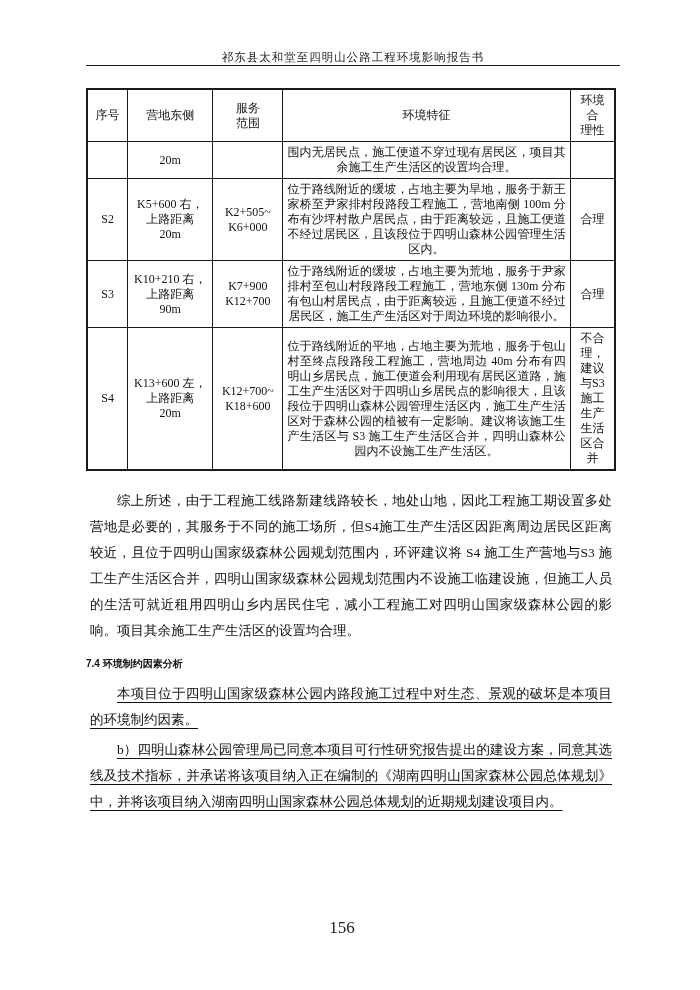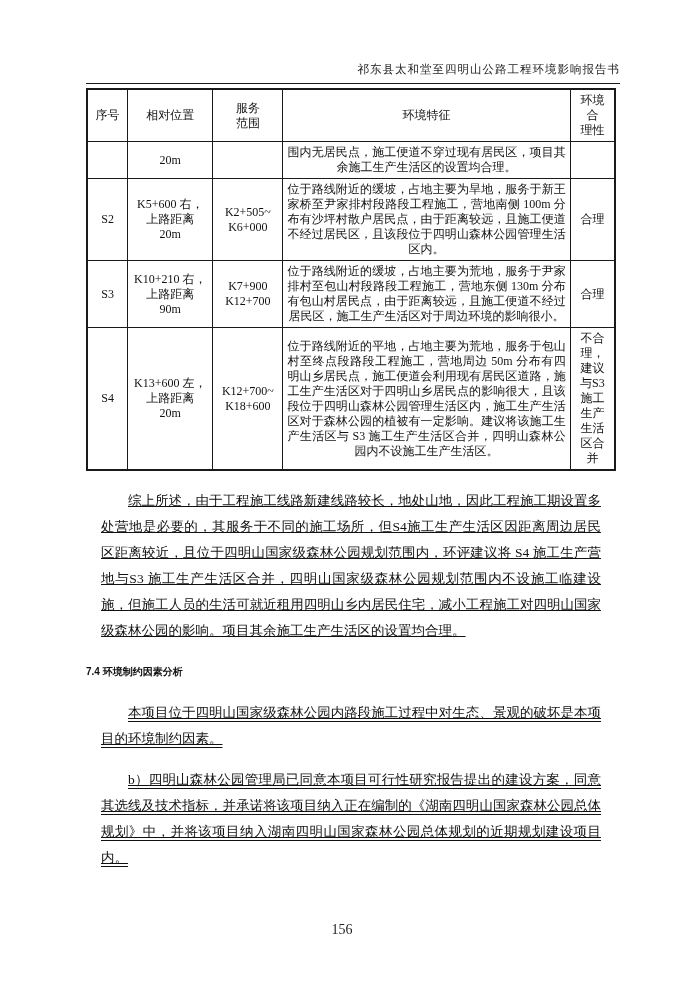--- a/index.html
+++ b/index.html
@@ -7,26 +7,26 @@
     position:relative;
     width:700px;height:990px;
     margin:0 auto;
     background:#ffffff;
     font-family:"Liberation Serif","DejaVu Serif",serif;
     color:#111111;
     overflow:hidden;
   }
   .running-header{
     position:absolute;
-    top:62px;left:86px;right:80px;
-    text-align:right;
+    top:50px;left:86px;right:80px;
+    text-align:center;
     font-size:11.5px;
     letter-spacing:1px;
     color:#222;
-    padding-bottom:6px;
+    padding-bottom:0;
     border-bottom:1.5px solid #1a1a1a;
   }
   .content{
     position:absolute;
     top:88px;left:86px;
     width:530px;
   }
   table.env-table{
     border-collapse:collapse;
     width:530px;
@@ -53,41 +53,40 @@
     text-align-last:center;
     padding:3px 6px;
   }
   .body-text{
     margin-top:17px;
     font-size:13.5px;
     line-height:26px;
     text-align:justify;
   }
   .para{
-    margin:15px;
+    margin:4px;
     text-indent:2em;
-    text-decoration:underline;
   }
   .section-heading{
     margin:7px 0 2px 0;
     font-size:10px;
     font-weight:bold;
     font-family:"Liberation Sans","DejaVu Sans",sans-serif;
     line-height:26px;
   }
   .u{
     text-decoration:underline;
     text-decoration-thickness:1px;
     text-underline-offset:4px;
   }
   .page-number{
     position:absolute;
     bottom:52px;left:0;right:16px;
     text-align:center;
-    font-size:14px;
+    font-size:17px;
     color:#222;
   }
 </style>
 </head>
 <body>
 
 <div class="page">
 
   <div class="running-header">
     <span>祁东县太和堂至四明山公路工程环境影响报告书</span>
@@ -99,21 +98,21 @@
       <colgroup>
         <col class="col-id">
           <col class="col-pos">
           <col class="col-range">
           <col class="col-feat">
           <col class="col-rat">
       </colgroup>
       <thead>
         <tr>
           <th class="hc">序号</th>
-          <th class="hc">相对位置</th>
+          <th class="hc">营地东侧</th>
           <th class="hc pre">服务
 范围</th>
           <th class="hc">环境特征</th>
           <th class="hc pre">环境合
 理性</th>
         </tr>
       </thead>
       <tbody>
         <tr>
           <td class="cc"></td>
@@ -142,21 +141,21 @@
           <td class="feat">位于路线附近的缓坡，占地主要为荒地，服务于尹家排村至包山村段路段工程施工，营地东侧 130m 分布有包山村居民点，由于距离较远，且施工便道不经过居民区，施工生产生活区对于周边环境的影响很小。</td>
           <td class="cc">合理</td>
         </tr>
         <tr>
           <td class="cc">S4</td>
           <td class="cc pre">K13+600 左，
 上路距离
 20m</td>
           <td class="cc pre">K12+700~
 K18+600</td>
-          <td class="feat">位于路线附近的平地，占地主要为荒地，服务于包山村至终点段路段工程施工，营地周边 50m 分布有四明山乡居民点，施工便道会利用现有居民区道路，施工生产生活区对于四明山乡居民点的影响很大，且该段位于四明山森林公园管理生活区内，施工生产生活区对于森林公园的植被有一定影响。建议将该施工生产生活区与 S3 施工生产生活区合并，四明山森林公园内不设施工生产生活区。</td>
+          <td class="feat">位于路线附近的平地，占地主要为荒地，服务于包山村至终点段路段工程施工，营地周边 40m 分布有四明山乡居民点，施工便道会利用现有居民区道路，施工生产生活区对于四明山乡居民点的影响很大，且该段位于四明山森林公园管理生活区内，施工生产生活区对于森林公园的植被有一定影响。建议将该施工生产生活区与 S3 施工生产生活区合并，四明山森林公园内不设施工生产生活区。</td>
           <td class="cc">不合理，建议与S3施工生产生活区合并</td>
         </tr>
       </tbody>
     </table>
 
     <div class="body-text">
       <p class="para">综上所述，由于工程施工线路新建线路较长，地处山地，因此工程施工期设置多处营地是必要的，其服务于不同的施工场所，但S4施工生产生活区因距离周边居民区距离较近，且位于四明山国家级森林公园规划范围内，环评建议将 S4 施工生产营地与S3 施工生产生活区合并，四明山国家级森林公园规划范围内不设施工临建设施，但施工人员的生活可就近租用四明山乡内居民住宅，减小工程施工对四明山国家级森林公园的影响。项目其余施工生产生活区的设置均合理。</p>
 
       <h2 class="section-heading">7.4 环境制约因素分析</h2>
 

